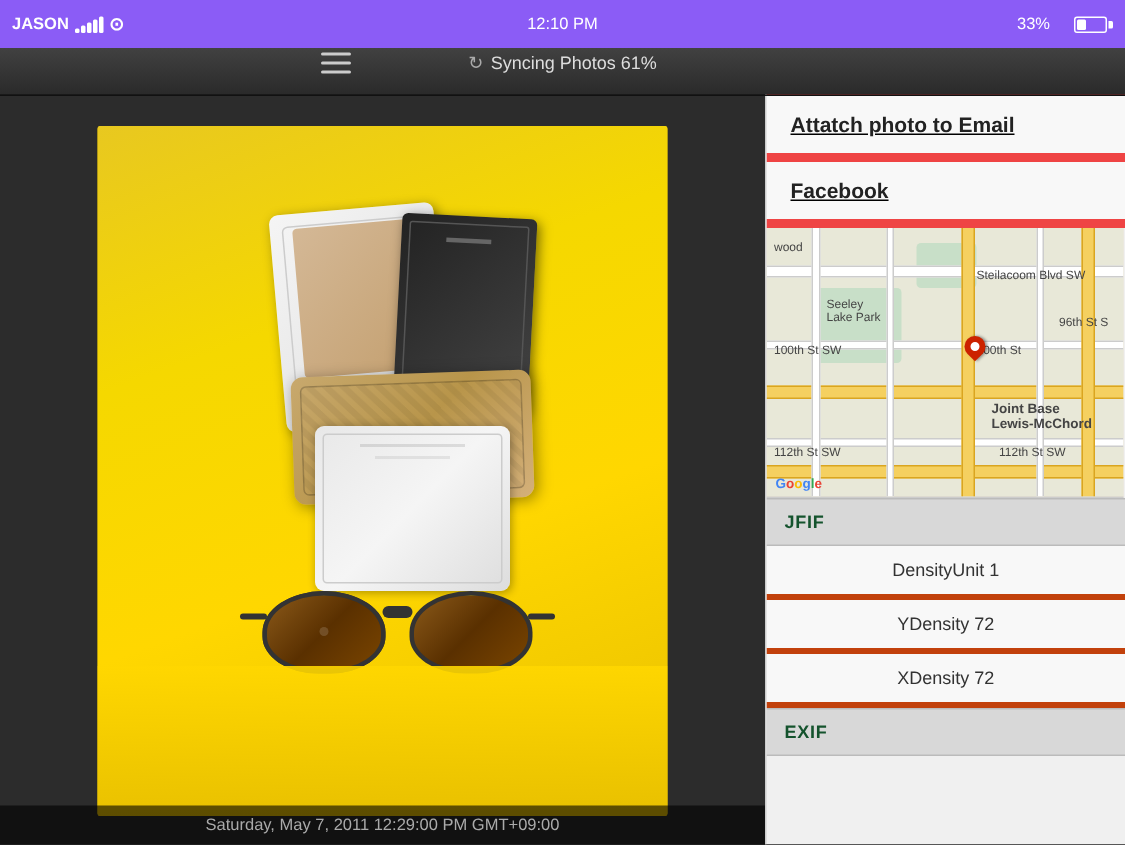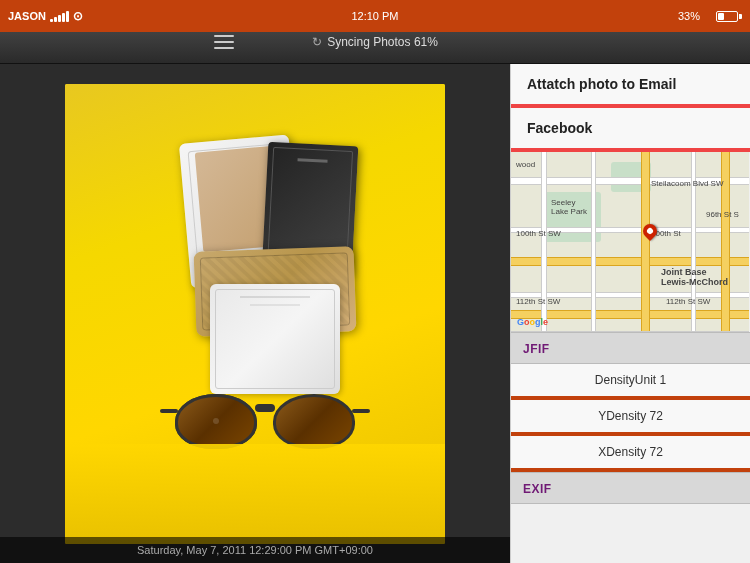--- a/index.html
+++ b/index.html
@@ -10,21 +10,21 @@
       font-family: -apple-system, 'Helvetica Neue', Arial, sans-serif;
       overflow: hidden;
       position: relative;
     }
 
     
     #status-bar {
       position: absolute;
       top: 0; left: 0; right: 0;
       height: 20px;
-      background: #c2410c;
+      background: #8b5cf6;
       display: flex;
       align-items: center;
       justify-content: space-between;
       padding: 16px 8px;
       z-index: 100;
     }
     #status-bar-left {
       display: flex;
       align-items: center;
       gap: 4px;
@@ -239,23 +239,24 @@
       border-left: 1px solid #ccc;
       overflow-y: auto;
     }
 
     
     .menu-item {
       display: flex;
       align-items: center;
       padding: 0 16px;
       height: 44px;
-      border-bottom: 4px solid #ef4444;
+      border-bottom: 6px solid #ef4444;
       background: #f8f8f8;
       cursor: pointer;
+      text-decoration: underline;
     }
     .menu-item-text {
       font-size: 14px;
       font-weight: 600;
       color: #222;
     }
     .menu-item-first {
       background: #fff;
       border-top: 1px solid #d0d0d0;
     }
@@ -358,21 +359,21 @@
     
     .meta-section-header {
       padding: 6px 12px;
       background: #d8d8d8;
       border-top: 1px solid #bbb;
       border-bottom: 1px solid #bbb;
     }
     .meta-section-header span {
       font-size: 12px;
       font-weight: 700;
-      color: #701a75;
+      color: #14532d;
       text-transform: uppercase;
       letter-spacing: 0.5px;
     }
     .meta-row {
       display: flex;
       align-items: center;
       justify-content: center;
       padding: 0 12px;
       height: 36px;
       border-bottom: 4px solid #c2410c;

